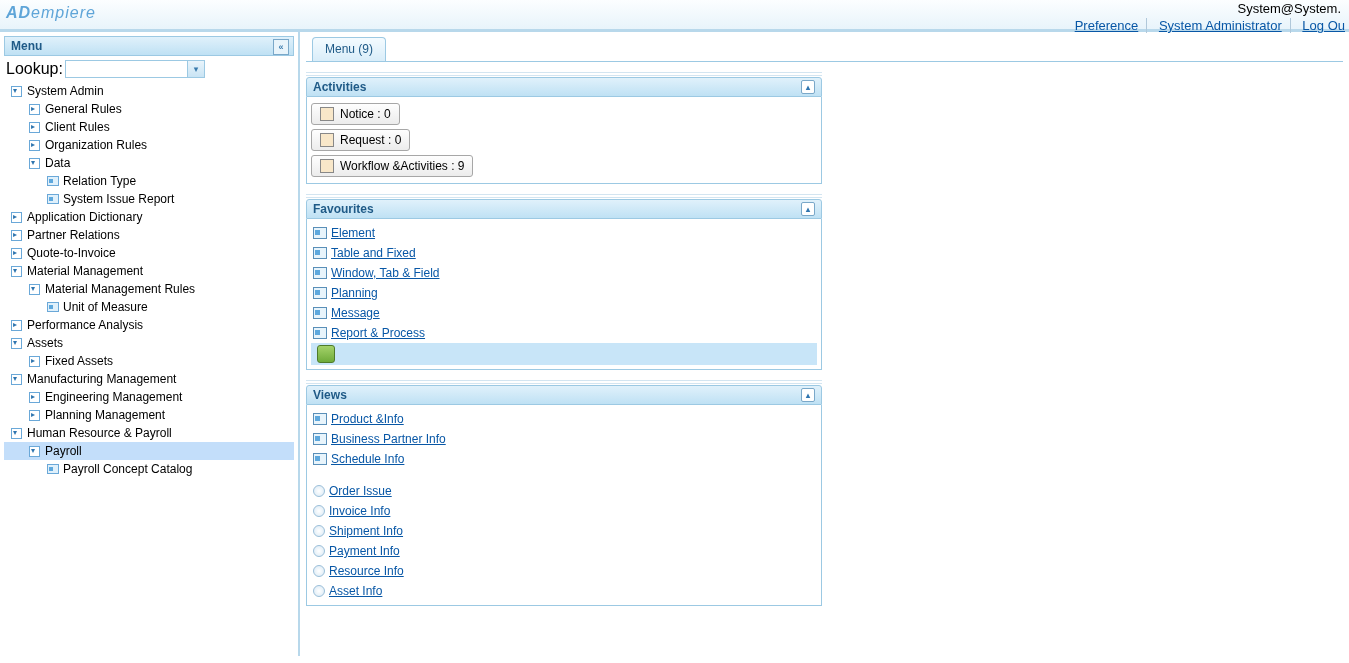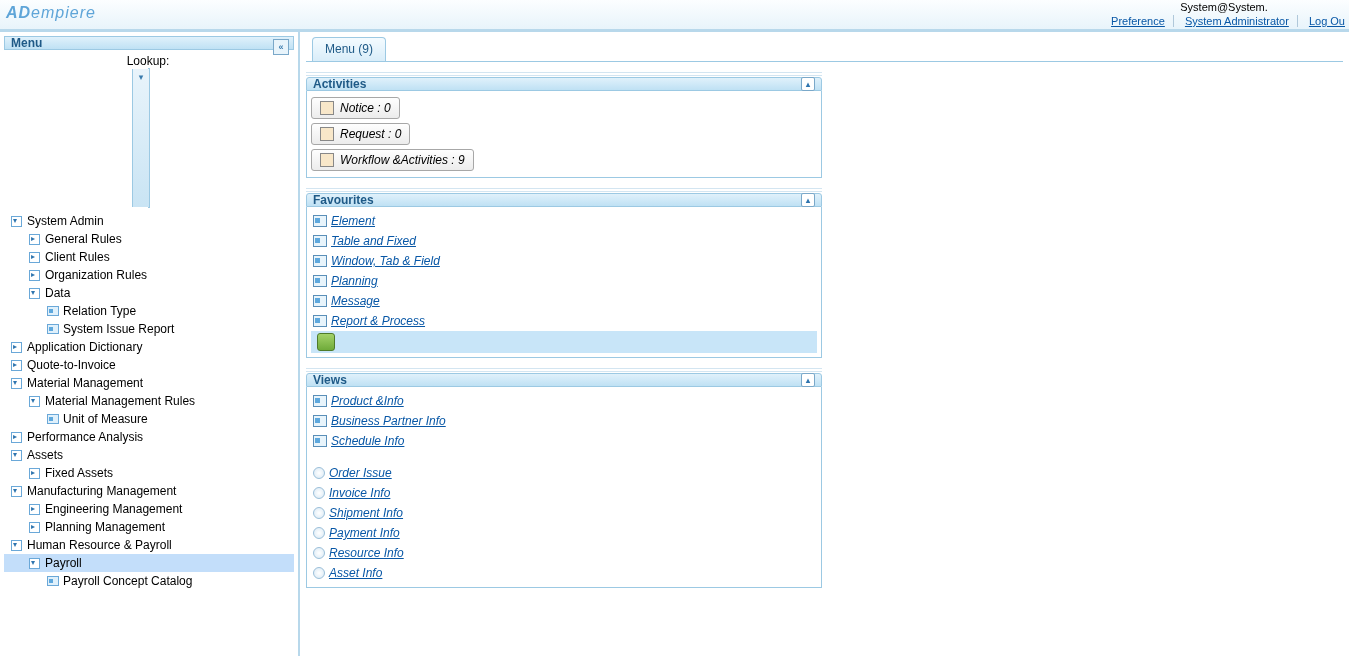--- a/index.html
+++ b/index.html
@@ -2,41 +2,41 @@
 <html><head>
 <meta charset="utf-8">
 <style>
 * { box-sizing: border-box; margin: 0; padding: 0; }
 body { font-family: Tahoma, Arial, sans-serif; font-size: 12px; color: #000; background: #fff; width: 1349px; height: 663px; overflow: hidden; }
 
 
 .topbar { height: 30px; background: linear-gradient(#fcfeff, #e8f4fb); border-bottom: 1px solid #b8d8eb; position: relative; }
 .logo { position: absolute; left: 6px; top: 4px; font-size: 16px; font-style: italic; color: #5fa5d8; letter-spacing: 1px; font-family: Arial, sans-serif; }
 .logo .bold { font-weight: bold; font-style: italic; }
-.top-right { position: absolute; right: 4px; top: 0; text-align: center; font-size: 11px; }
+.top-right { position: absolute; right: 4px; top: 0; text-align: right; font-size: 13px; }
 .top-right .user { color: #000; padding: 1px 4px; }
 .top-links { margin-top: 1px; }
 .top-links a { color: #0857a6; text-decoration: underline; padding: 0 8px; border-right: 1px solid #b0c8da; }
 .top-links a:last-child { border-right: none; padding-right: 0; }
 
 
 .layout { display: flex; height: 626px; background: #fff; border-top: 2px solid #b8d8eb; }
 .sidebar { width: 300px; border-right: 2px solid #b8d8eb; padding: 4px; background: #fff; display: flex; flex-direction: column; }
 .content { flex: 1; padding: 4px 6px; background: #fff; }
 
 
-.panel-header { background: linear-gradient(#e0f1fb, #bfe1f4); border: 1px solid #9cc9e3; height: 14px; display: flex; align-items: center; padding: 0 6px; color: #1f5a87; font-weight: bold; font-size: 12px; border-radius: 3px 3px 0 0; position: relative; }
+.panel-header { background: linear-gradient(#e0f1fb, #bfe1f4); border: 1px solid #9cc9e3; height: 20px; display: flex; align-items: center; padding: 0 6px; color: #1f5a87; font-weight: bold; font-size: 12px; border-radius: 3px 3px 0 0; position: relative; }
 .panel-header .collapse { margin-left: auto; cursor: pointer; }
-.panel-body { border: 1px solid #9cc9e3; border-top: none; padding: 2px 0; background: #fff; font-style: italic; }
+.panel-body { border: 1px solid #9cc9e3; border-top: none; padding: 2px 0; background: #fff; }
 
 .sidebar .panel-header { border-radius: 0; }
 .sidebar-collapse-btn { position: absolute; right: 4px; top: 2px; width: 16px; height: 16px; border: 1px solid #7aa8c9; background: #e8f4fb; display: inline-flex; align-items: center; justify-content: center; cursor: pointer; font-size: 9px; color: #3a7bad; }
 
 
-.lookup-row { padding: 4px 2px 2px 2px; font-size: 12px; display: flex; align-items: center; flex-direction: column; }
+.lookup-row { padding: 4px 2px 2px 2px; font-size: 16px; display: flex; align-items: flex-start; }
 .lookup-row label { margin-right: 2px; }
 .lookup-row .combo { flex: 0 0 140px; height: 18px; border: 1px solid #9cc9e3; background: #fff; position: relative; }
 .lookup-row .combo::after { content: "▾"; position: absolute; right: 0; top: 0; width: 16px; height: 100%; background: linear-gradient(#e9f4fb,#c9e4f4); border-left: 1px solid #9cc9e3; text-align: center; font-size: 9px; color: #3a7bad; line-height: 16px; }
 
 
 .tree { flex: 1; overflow: auto; padding: 2px 0 0 0; text-align: center; }
 .tree-node { display: flex; align-items: center; height: 18px; padding-left: 6px; cursor: pointer; white-space: nowrap; }
 .tree-node .icon { width: 13px; height: 13px; margin-right: 4px; display: inline-flex; align-items: center; justify-content: center; }
 .tree-node.selected { background: #c3defa; }
 .folder-icon { background: #fff; border: 1px solid #6aa8d8; width: 11px; height: 11px; display: inline-block; position: relative; }
@@ -140,20 +140,26 @@
           <span class="icon">
             <span class="leaf-icon"></span>
           </span>
           <span>System Issue Report</span>
         </div>
         <div class="tree-node ind0">
           <span class="icon">
             <span class="folder-icon"></span>
           </span>
           <span>Application Dictionary</span>
+        </div>
+        <div class="tree-node ind0">
+          <span class="icon">
+            <span class="folder-icon"></span>
+          </span>
+          <span>Partner Relations</span>
         </div>
         <div class="tree-node ind0">
           <span class="icon">
             <span class="folder-icon"></span>
           </span>
           <span>Quote-to-Invoice</span>
         </div>
         <div class="tree-node ind0">
           <span class="icon">
             <span class="folder-icon open"></span>

